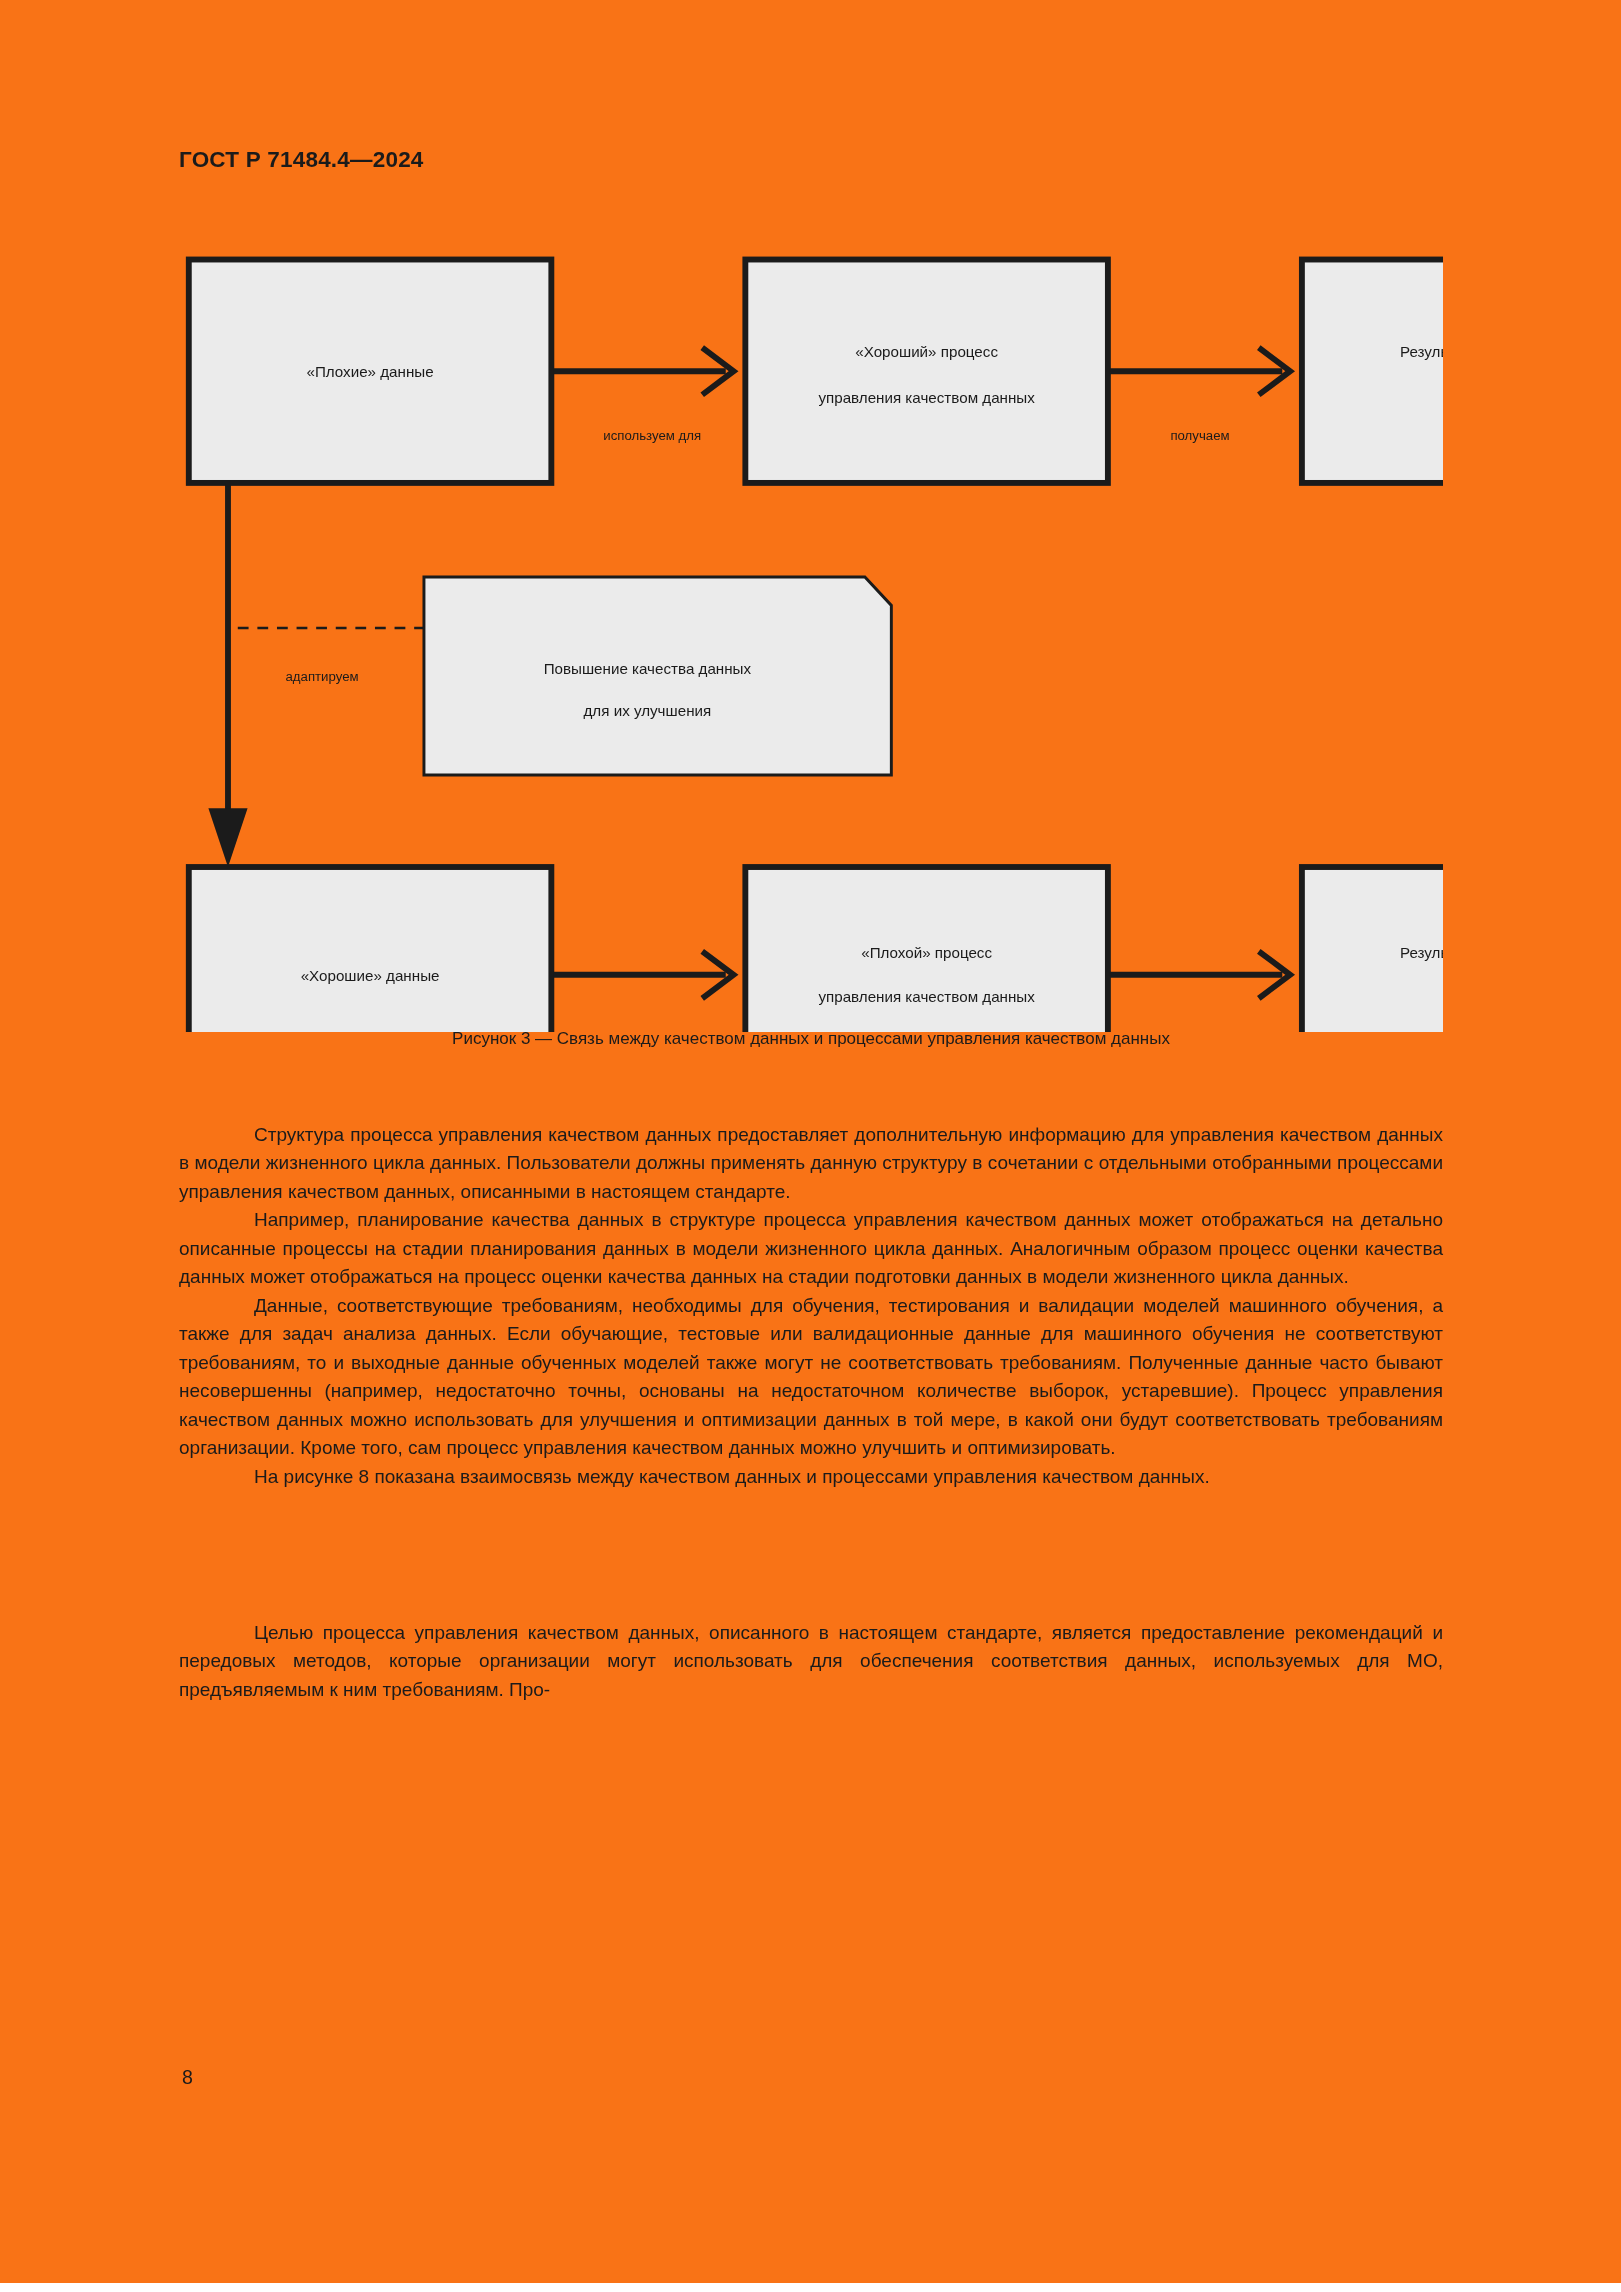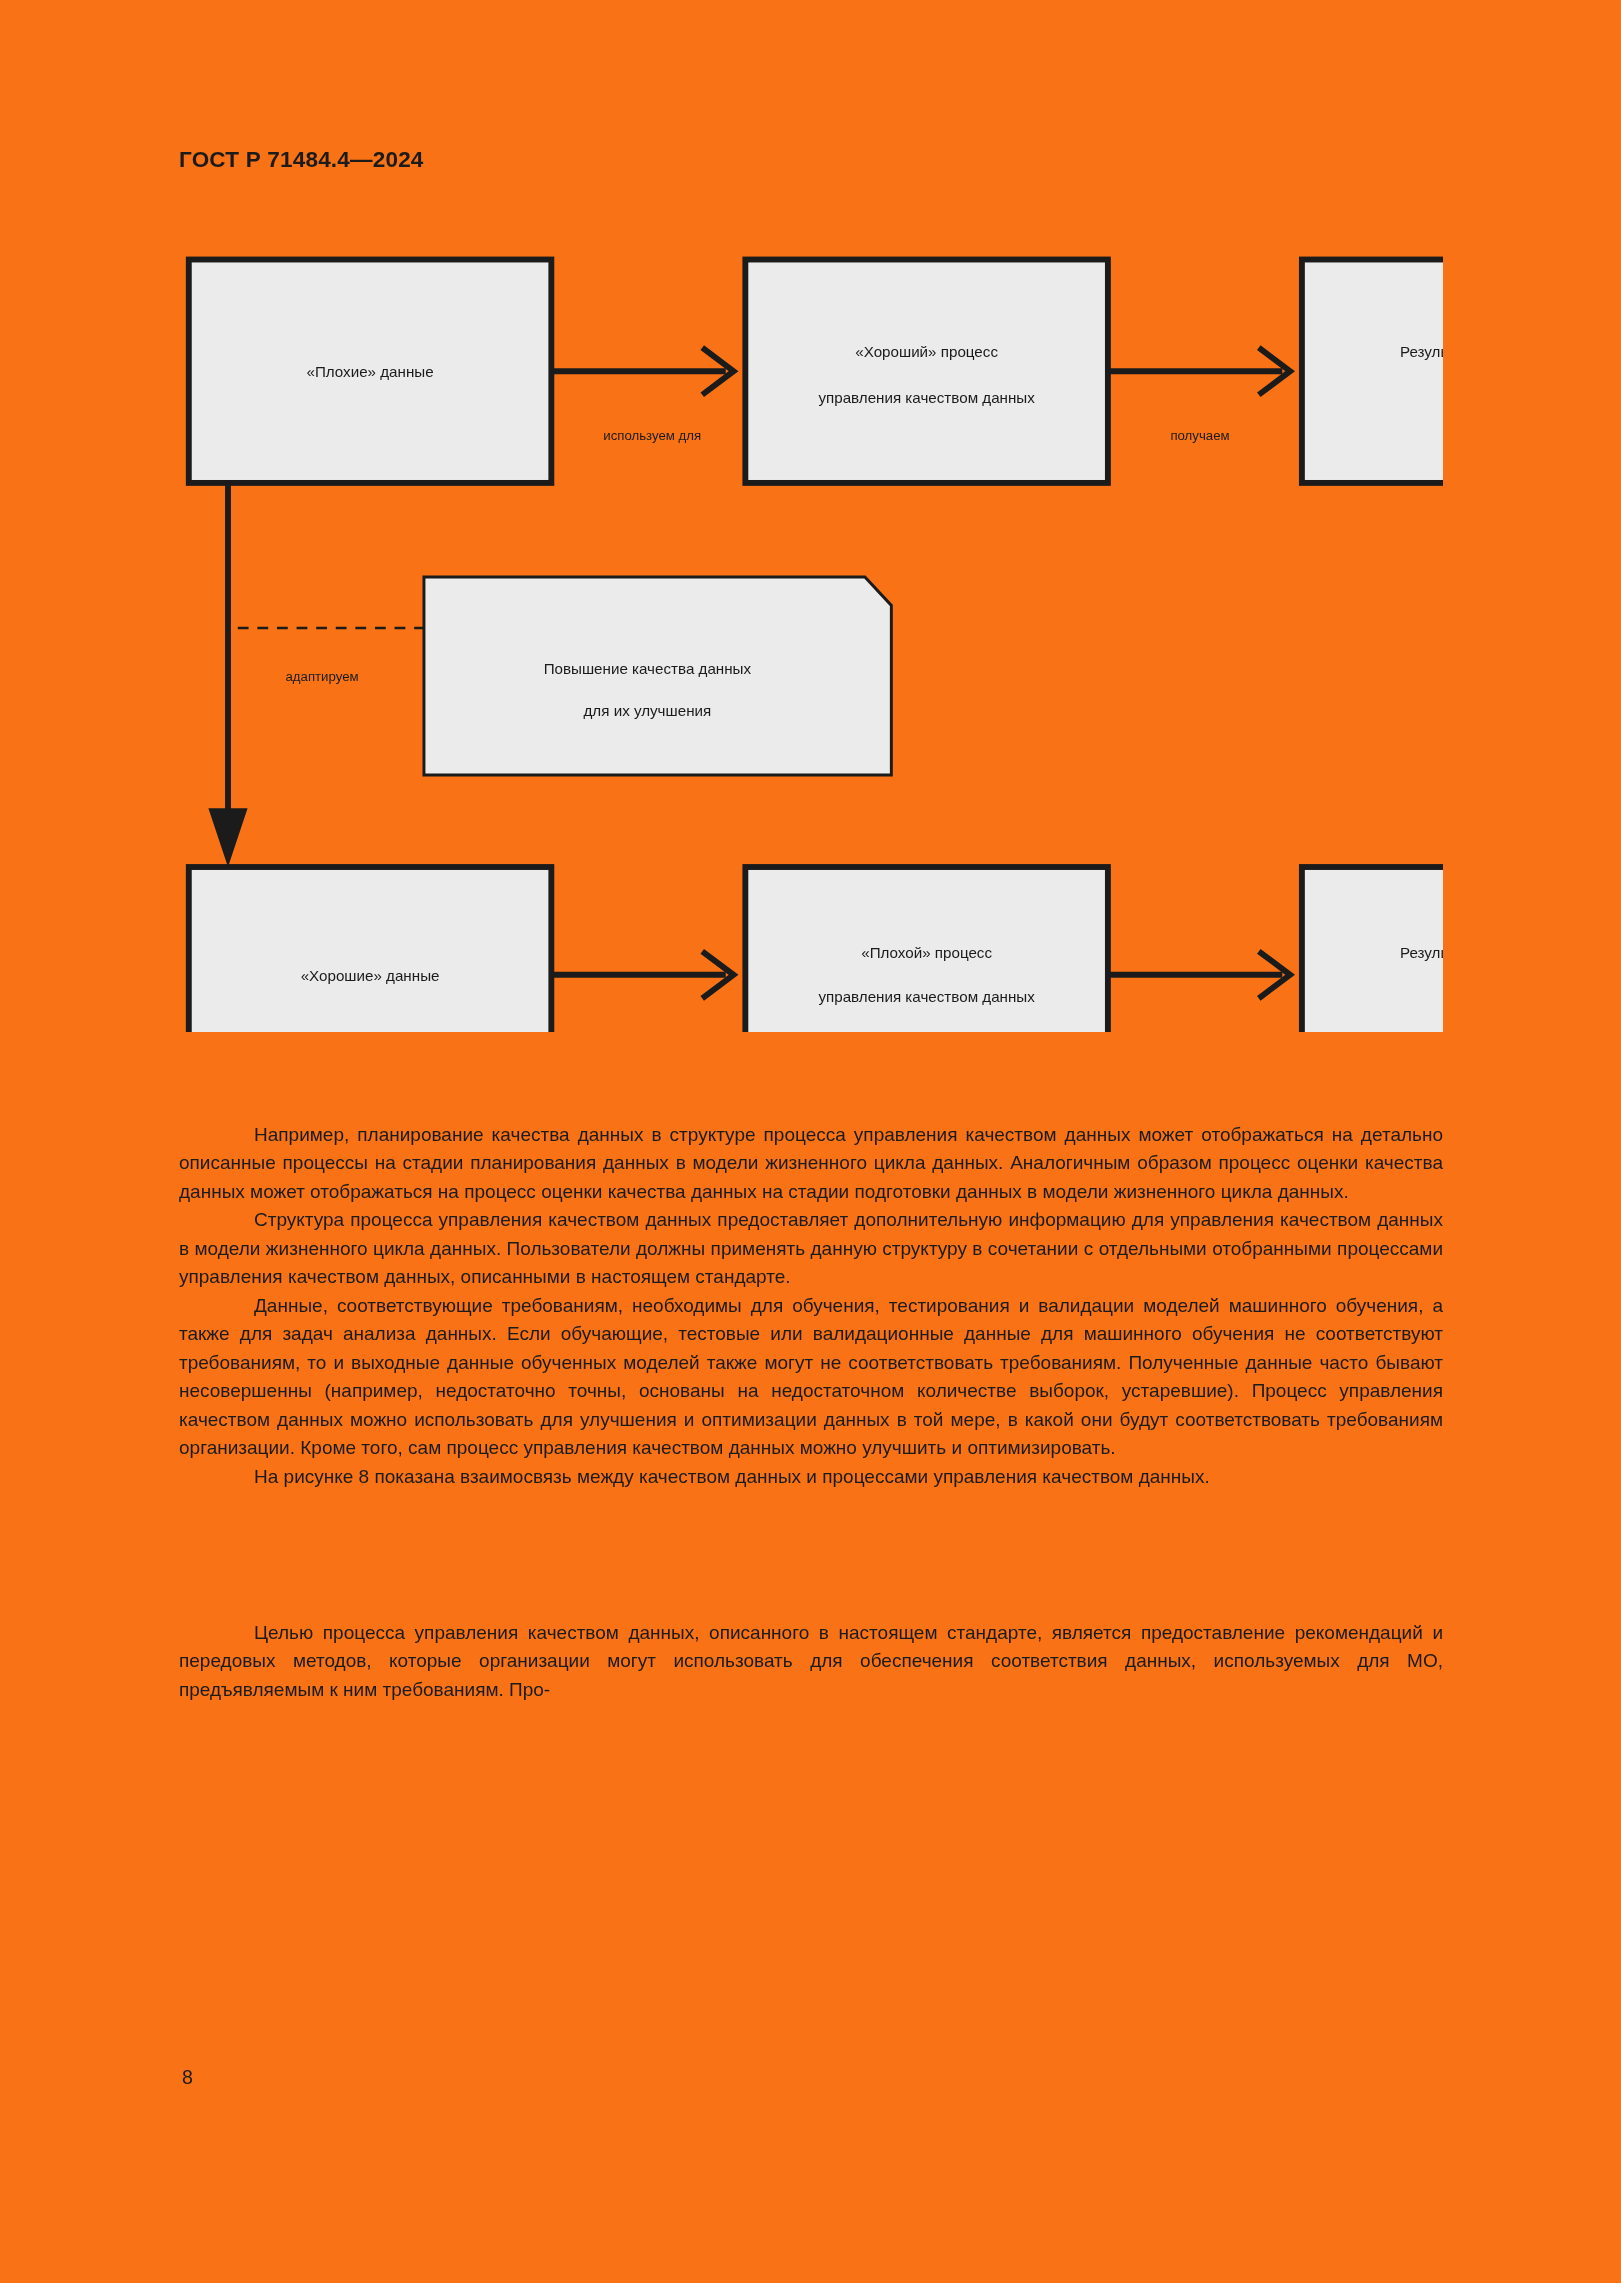--- a/index.html
+++ b/index.html
@@ -224,28 +224,29 @@
       <path class="arrow-head" d="M 1102 1344 L 1134 1368 L 1102 1392"></path>
       <text class="edge-text" x="1042" y="1436" text-anchor="middle">получаем</text>
 
       <rect class="box-rect" x="1146" y="1258" width="370" height="222"></rect>
       <text class="node-text" x="1345" y="1351" text-anchor="middle">Результат: хорошее качество</text>
       <text class="node-text" x="1345" y="1396" text-anchor="middle">данных</text>
 
     </svg>
   </div>
 
+  <div class="fig-caption">Рисунок 3 — Связь между качеством данных и процессами управления качеством данных</div>
 
   <div class="body">
 
     <div class="sp-18"></div>
 
+    <p class="para">Структура процесса управления качеством данных предоставляет дополнительную информацию для управления качеством данных в модели жизненного цикла данных. Пользователи должны применять данную структуру в сочетании с отдельными отобранными процессами управления качеством данных, описанными в настоящем стандарте.</p>
+
     <p class="para">Например, планирование качества данных в структуре процесса управления качеством данных может отображаться на детально описанные процессы на стадии планирования данных в модели жизненного цикла данных. Аналогичным образом процесс оценки качества данных может отображаться на процесс оценки качества данных на стадии подготовки данных в модели жизненного цикла данных.</p>
-
-    <p class="para">Структура процесса управления качеством данных предоставляет дополнительную информацию для управления качеством данных в модели жизненного цикла данных. Пользователи должны применять данную структуру в сочетании с отдельными отобранными процессами управления качеством данных, описанными в настоящем стандарте.</p>
 
     <p class="para">Данные, соответствующие требованиям, необходимы для обучения, тестирования и валидации моделей машинного обучения, а также для задач анализа данных. Если обучающие, тестовые или валидационные данные для машинного обучения не соответствуют требованиям, то и выходные данные обученных моделей также могут не соответствовать требованиям. Полученные данные часто бывают несовершенны (например, недостаточно точны, основаны на недостаточном количестве выборок, устаревшие). Процесс управления качеством данных можно использовать для улучшения и оптимизации данных в той мере, в какой они будут соответствовать требованиям организации. Кроме того, сам процесс управления качеством данных можно улучшить и оптимизировать.</p>
 
     <p class="para">На рисунке 8 показана взаимосвязь между качеством данных и процессами управления качеством данных.</p>
 
     <div class="sp-60"></div>
     <div class="sp-52"></div>
 
     <div class="sp-18"></div>
 

